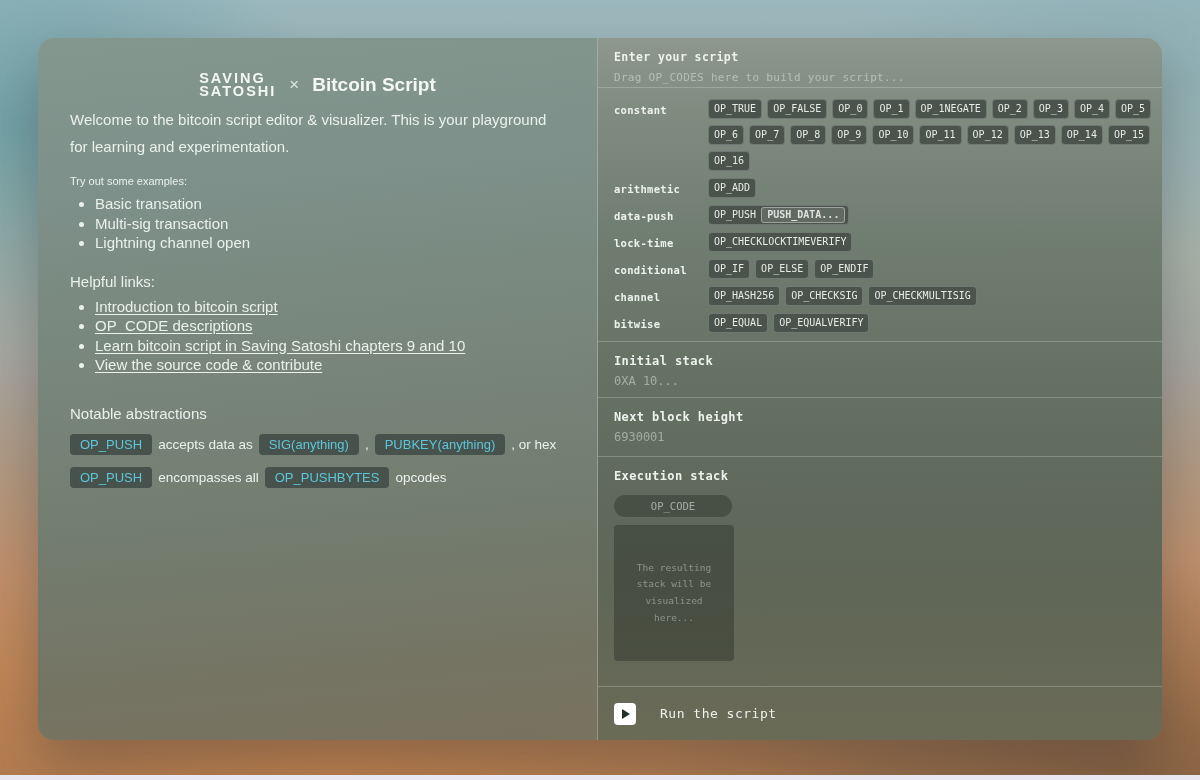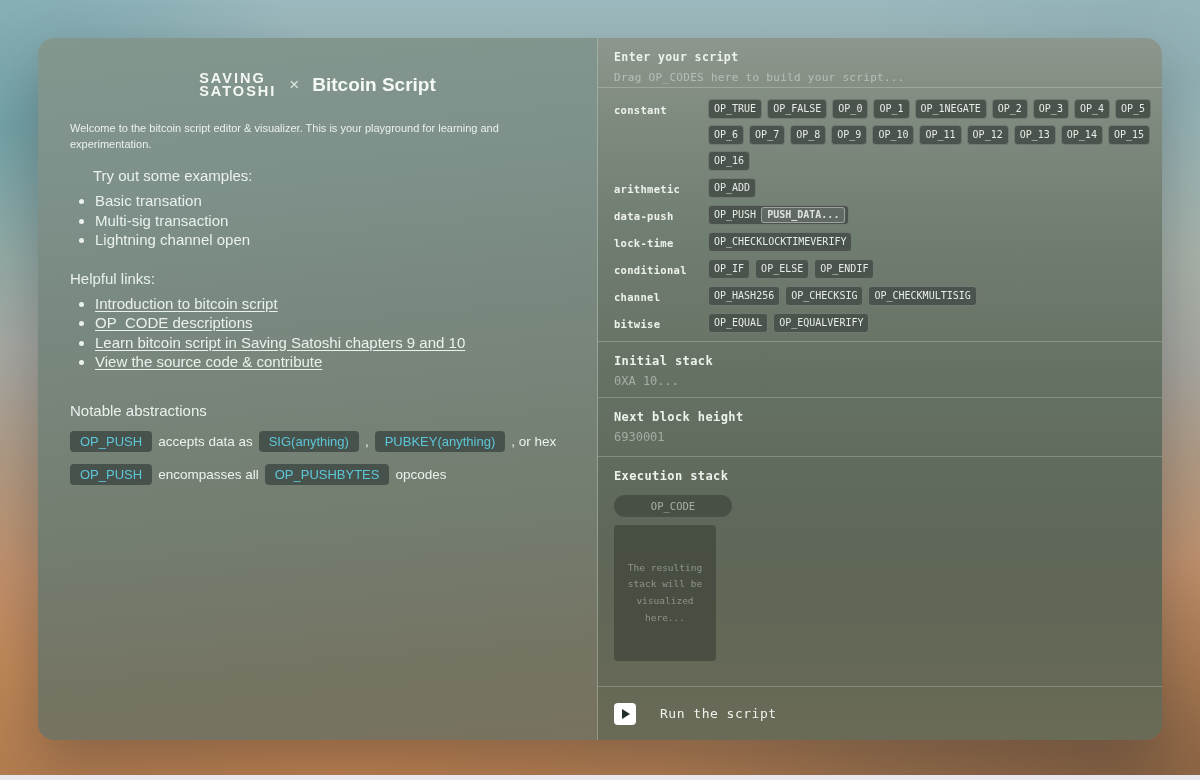--- a/index.html
+++ b/index.html
@@ -26,22 +26,22 @@
   .left-panel {
     width:560px; flex:none; padding:34px 32px 0 32px;
     background:linear-gradient(175deg, #84978f 0%, #7d9089 22%, #78867c 45%, #737d6f 68%, #757463 88%, #787260 100%);
     border-right:1px solid rgba(235,240,235,0.28);
     color:#eaf1ed;
   }
   .logo-row { display:flex; align-items:center;justify-content:center; }
   .logo { font-weight:bold; font-size:14.5px; line-height:13px; letter-spacing:2px; color:#f4f8f5; }
   .logo-sep { margin:0 13px; font-size:17px; font-weight:normal; color:#dde7e1; }
   .product-title { font-size:19px; font-weight:bold; color:#f4f8f5; }
-  .welcome { margin-top:22px; font-size:11px; line-height:16px; max-width:502px; }
-  .examples-heading { margin-top:15px; font-size:15px;margin-left:23px; }
+  .welcome { margin-top:8px; font-size:15px; line-height:27px; max-width:502px; }
+  .examples-heading { margin-top:15px; font-size:11px; }
   ul.plain { margin:7px 0 0 0; padding-left:25px; }
   ul.plain li { font-size:15px; line-height:19.5px; }
   .links-heading { margin-top:20px; font-size:15px; }
   ul.links li a { color:inherit; text-decoration:underline; text-underline-offset:2px; cursor:pointer; }
   .notable-heading { margin-top:30px; font-size:15px; }
   .abs-row { margin-top:12px; display:flex; align-items:center; flex-wrap:wrap; gap:6px; }
   .abs-chip { background:#48524d; color:#5cc7d9; border-radius:4px; padding:3px 10px; font-size:13px; }
   .abs-text { font-size:13.5px; color:#ebf2ee; }
 
   
@@ -77,21 +77,21 @@
   .block-height { height:59px; }
   .stack-value { margin-top:6px; font-size:12px; cursor:text; }
 
   .execution { flex:1; border-bottom:none; }
   .opcode-slot {
     width:118px; height:22px; margin-top:12px; background:rgba(52,60,52,0.55);
     border-radius:11px; display:flex; align-items:center; justify-content:center;
     font-size:10.5px; color:rgba(240,246,240,0.55);
   }
   .stack-box {
-    width:102px; height:136px; margin-top:8px; background:rgba(47,54,44,0.5);
+    width:120px; height:136px; margin-top:8px; background:rgba(47,54,44,0.5);
     border-radius:4px; display:flex; align-items:center; justify-content:center;
     text-align:center; font-size:9.5px; line-height:1.75; color:rgba(240,246,240,0.4);
     padding:0 9px;
   }
 
   .run-row { height:54px; border-top:1px solid rgba(230,238,230,0.25); display:flex; align-items:center; padding:0 16px; }
   .run-btn { display:flex; align-items:center; gap:24px; cursor:pointer; }
   .play-icon { width:22px; height:22px; background:#ffffff; border-radius:4px; display:flex; align-items:center; justify-content:center; flex:none; }
   .play-tri { width:0; height:0; border-left:8px solid #233029; border-top:5px solid transparent; border-bottom:5px solid transparent; margin-left:2px; }
   .run-label { font-size:13px; letter-spacing:0.5px; }

